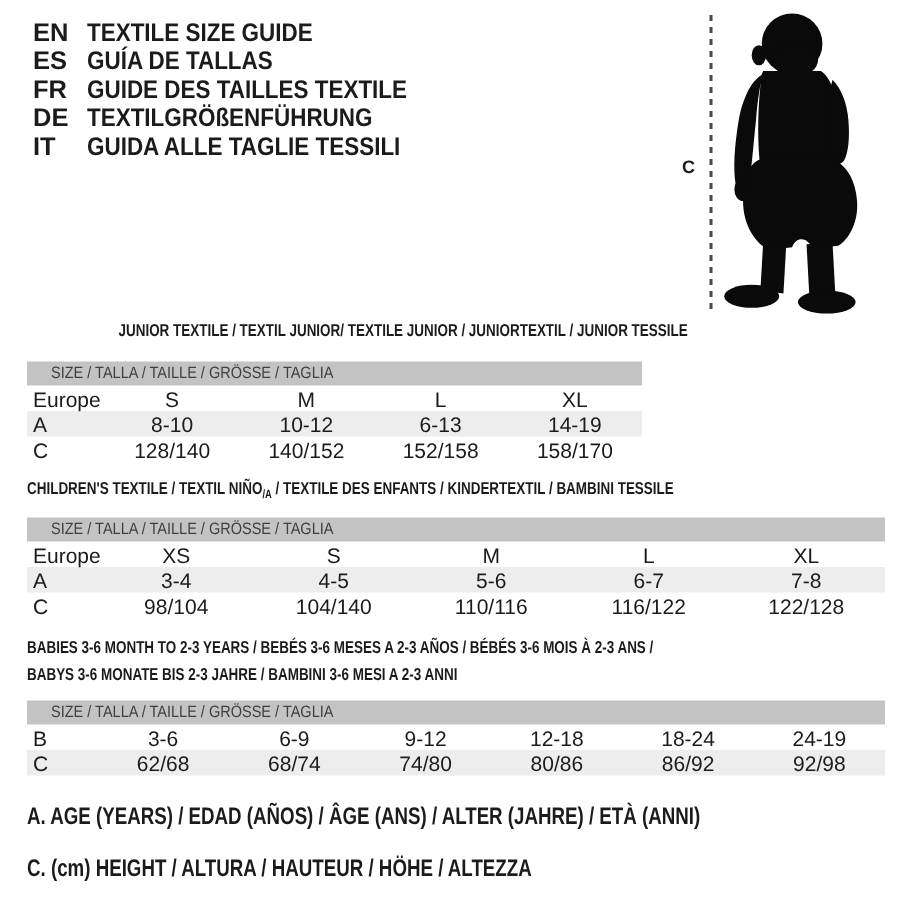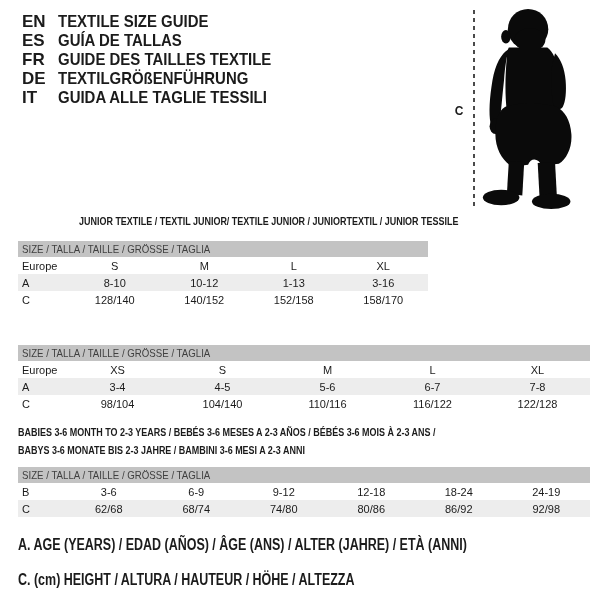--- a/index.html
+++ b/index.html
@@ -24,23 +24,23 @@
   .baby *{fill:var(--silhouette);}
 
   
   .sec-heading{position:absolute;font-weight:bold;font-size:11.5px;white-space:nowrap;}
   .cond{display:inline-block;white-space:nowrap;transform:scaleX(0.78);transform-origin:0 50%;}
   .sub{font-size:8px;position:relative;top:3px;}
 
   
   .sizetable{position:absolute;}
   .tbar{height:16px;background:var(--bar);display:flex;align-items:center;
-        padding-left:4px;font-size:11px;color:var(--bar-text);box-sizing:border-box;text-align:right;}
+        padding-left:16px;font-size:11px;color:var(--bar-text);box-sizing:border-box;text-align:right;}
   .tbar-text{display:inline-block;white-space:nowrap;transform:scaleX(0.88);transform-origin:0 50%;}
-  .trow{display:flex;height:17px;align-items:center;font-size:11px;}
+  .trow{display:flex;height:17px;align-items:center;font-size:14px;}
   .trow.stripe{background:var(--stripe);}
   .tlabel{padding-left:4px;box-sizing:border-box;}
   .tcell{text-align:center;flex:0 0 auto;}
   .t-junior .tlabel{width:52px;flex:0 0 52px;}
   .t-junior .tcell{width:89.5px;}
   .t-wide .tlabel{width:47px;flex:0 0 47px;}
   .t-children .tcell{width:105px;}
   .t-babies .tcell{width:87.5px;}
 
   
@@ -102,32 +102,35 @@
       <span class="tlabel">Europe</span>
       <span class="tcell">S</span>
       <span class="tcell">M</span>
       <span class="tcell">L</span>
       <span class="tcell">XL</span>
     </div>
     <div class="trow stripe">
       <span class="tlabel">A</span>
       <span class="tcell">8-10</span>
       <span class="tcell">10-12</span>
-      <span class="tcell">1-13</span>
-      <span class="tcell">3-16</span>
+      <span class="tcell">6-13</span>
+      <span class="tcell">14-19</span>
     </div>
     <div class="trow">
       <span class="tlabel">C</span>
       <span class="tcell">128/140</span>
       <span class="tcell">140/152</span>
       <span class="tcell">152/158</span>
       <span class="tcell">158/170</span>
     </div>
   </div>
 
+  <div class="sec-heading" style="left:18px;top:320px;">
+    <span class="cond"><span>CHILDREN'S TEXTILE / TEXTIL NIÑO</span><span class="sub">/A</span><span> / TEXTILE DES ENFANTS / KINDERTEXTIL / BAMBINI TESSILE</span></span>
+  </div>
   <div class="sizetable t-wide t-children" style="left:18px;top:345px;width:572px;">
     <div class="tbar">
       <span class="tbar-text">SIZE / TALLA / TAILLE / GRÖSSE / TAGLIA</span>
     </div>
     <div class="trow">
       <span class="tlabel">Europe</span>
       <span class="tcell">XS</span>
       <span class="tcell">S</span>
       <span class="tcell">M</span>
       <span class="tcell">L</span>

